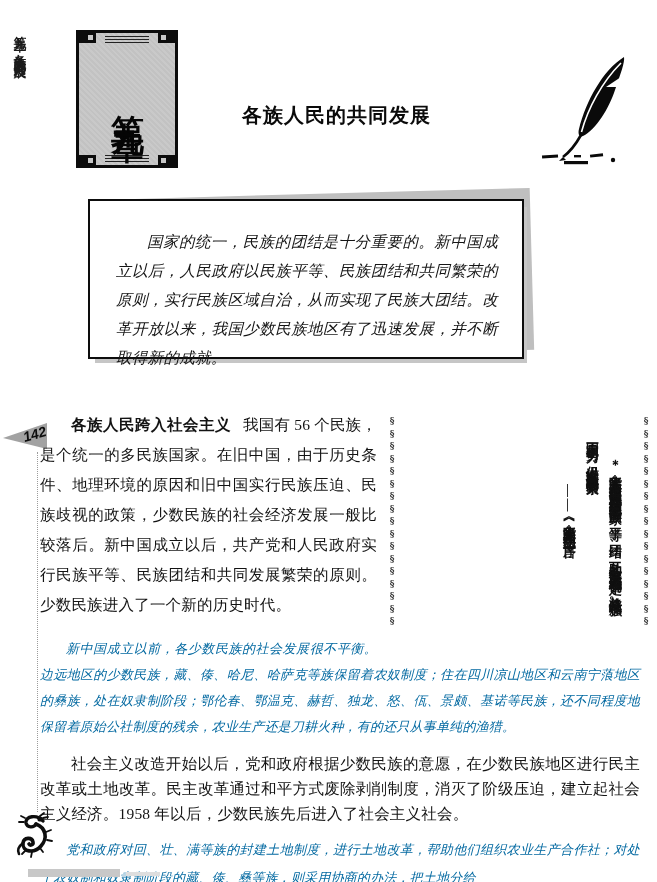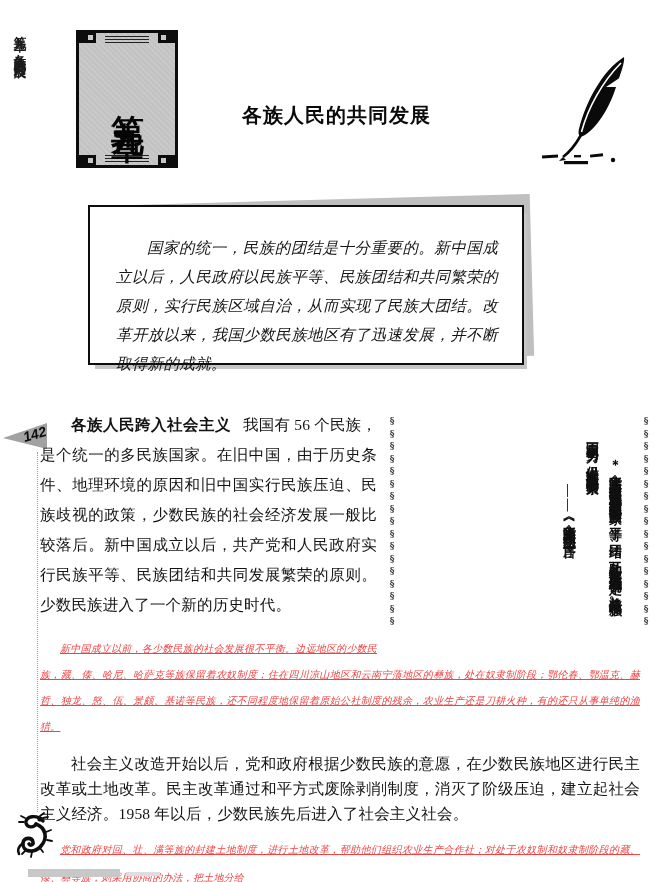--- a/index.html
+++ b/index.html
@@ -58,21 +58,21 @@
   .corner.br{bottom:-3px;right:-3px}.corner.br::after{left:3px;top:3px}
   
   .page-title{
     position:absolute;left:242px;top:92px;
     font-family:"Liberation Sans","DejaVu Sans",sans-serif;
     font-size:20px;font-weight:700;letter-spacing:1px;color:#0a0a0a;
     white-space:nowrap;line-height:1;
   }
   .feather{position:absolute;left:534px;top:56px;width:110px;height:114px;}
   
-  .intro-wrap{position:absolute;left:88px;top:205px;width:436px;height:160px;}
+  .intro-wrap{position:absolute;left:88px;top:199px;width:436px;height:160px;}
   .intro-shadow{
     position:absolute;inset:-1px;background:#bfbfbf;
     transform:translate(7px,-4px) rotate(-1.6deg);
   }
   .intro-box{
     position:absolute;inset:0;background:#fff;
     border:2px solid #0d0d0d;box-sizing:border-box;
     padding:26px 24px 0 26px;
     box-shadow:5px 6px 0 -2px #c6c6c6;
   }
@@ -104,22 +104,22 @@
   .q-attr{padding-top:52px;}
   p.song{
     margin:0;font-size:15.5px;line-height:30px;
     text-indent:2em;text-align:justify;color:#131313;letter-spacing:.2px;
   }
   p .lead{
     font-family:"Liberation Sans","DejaVu Sans",sans-serif;
     font-weight:700;margin-right:12px;letter-spacing:.5px;
   }
   p.kai{
-    margin:0;font-style:italic;font-size:10px;line-height:26px;
-    text-indent:2em;text-align:justify;color:#ef4444;letter-spacing:.2px;text-decoration:underline;
+    margin:0;font-style:italic;font-size:13px;line-height:26px;
+    text-indent:2em;text-align:justify;color:#0369a1;letter-spacing:.2px;
   }
   p.p2{margin-top:16px;}
   p.p3{margin-top:11px;line-height:25px;}
   p.p4{margin-top:10px;line-height:28px;}
   
   .dragon{position:absolute;left:10px;top:812px;width:48px;height:50px;}
   .smudge1{position:absolute;left:28px;top:869px;width:92px;height:8px;background:#c8c8c8;}
   .smudge2{position:absolute;left:126px;top:872px;width:34px;height:4px;background:#dedede;}
 </style>
 </head>

